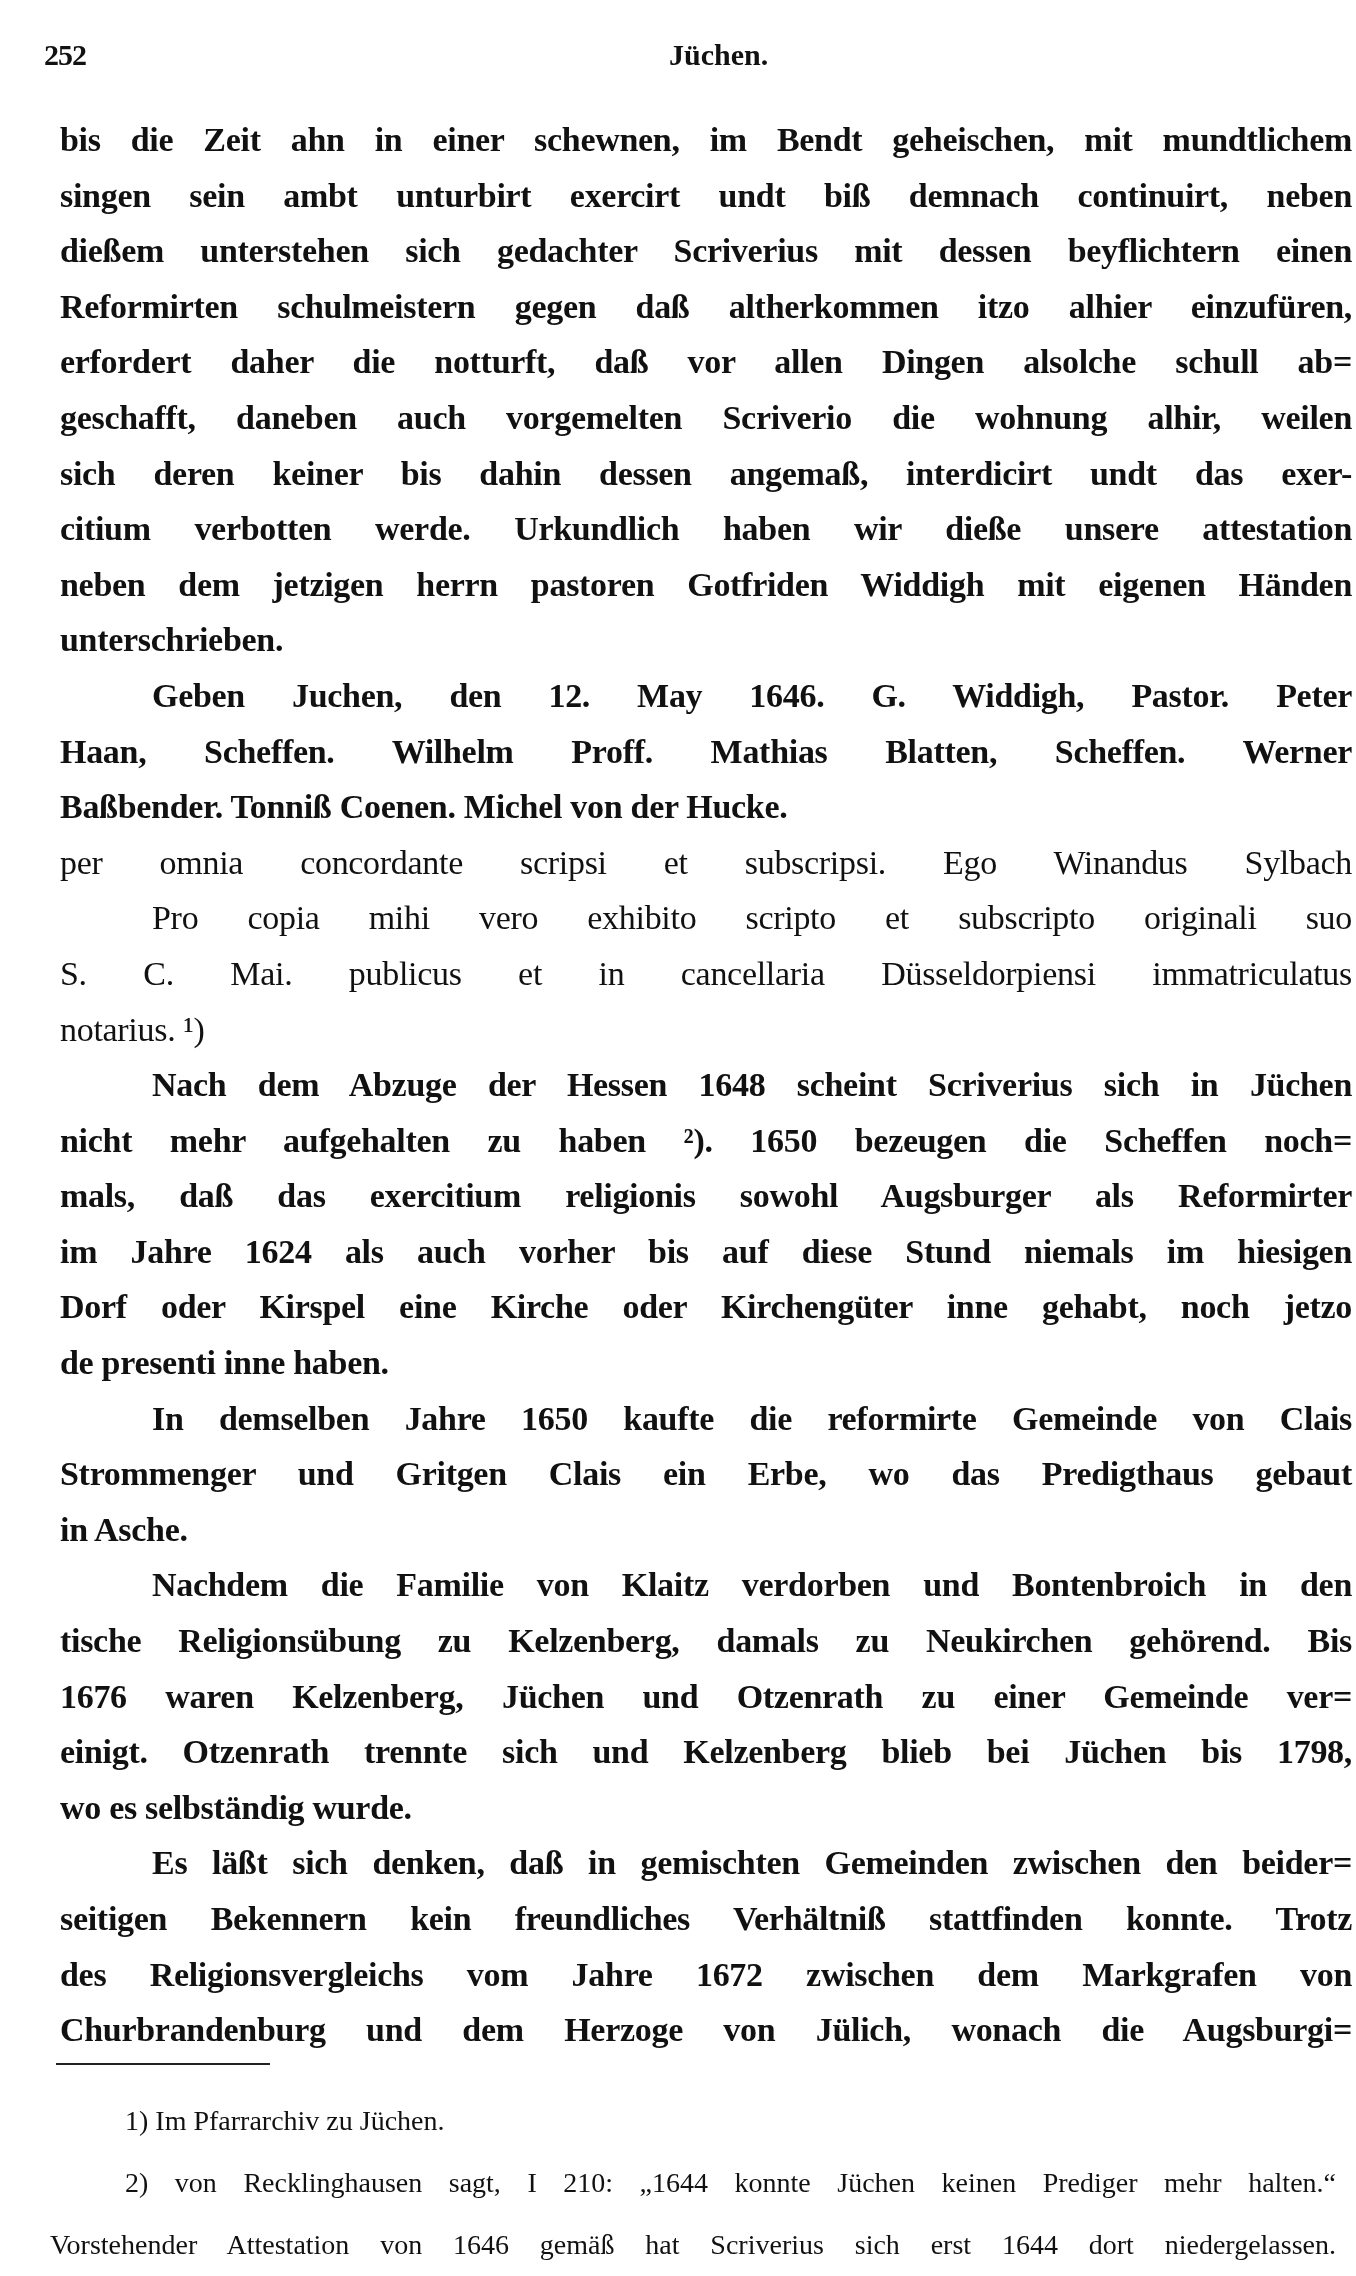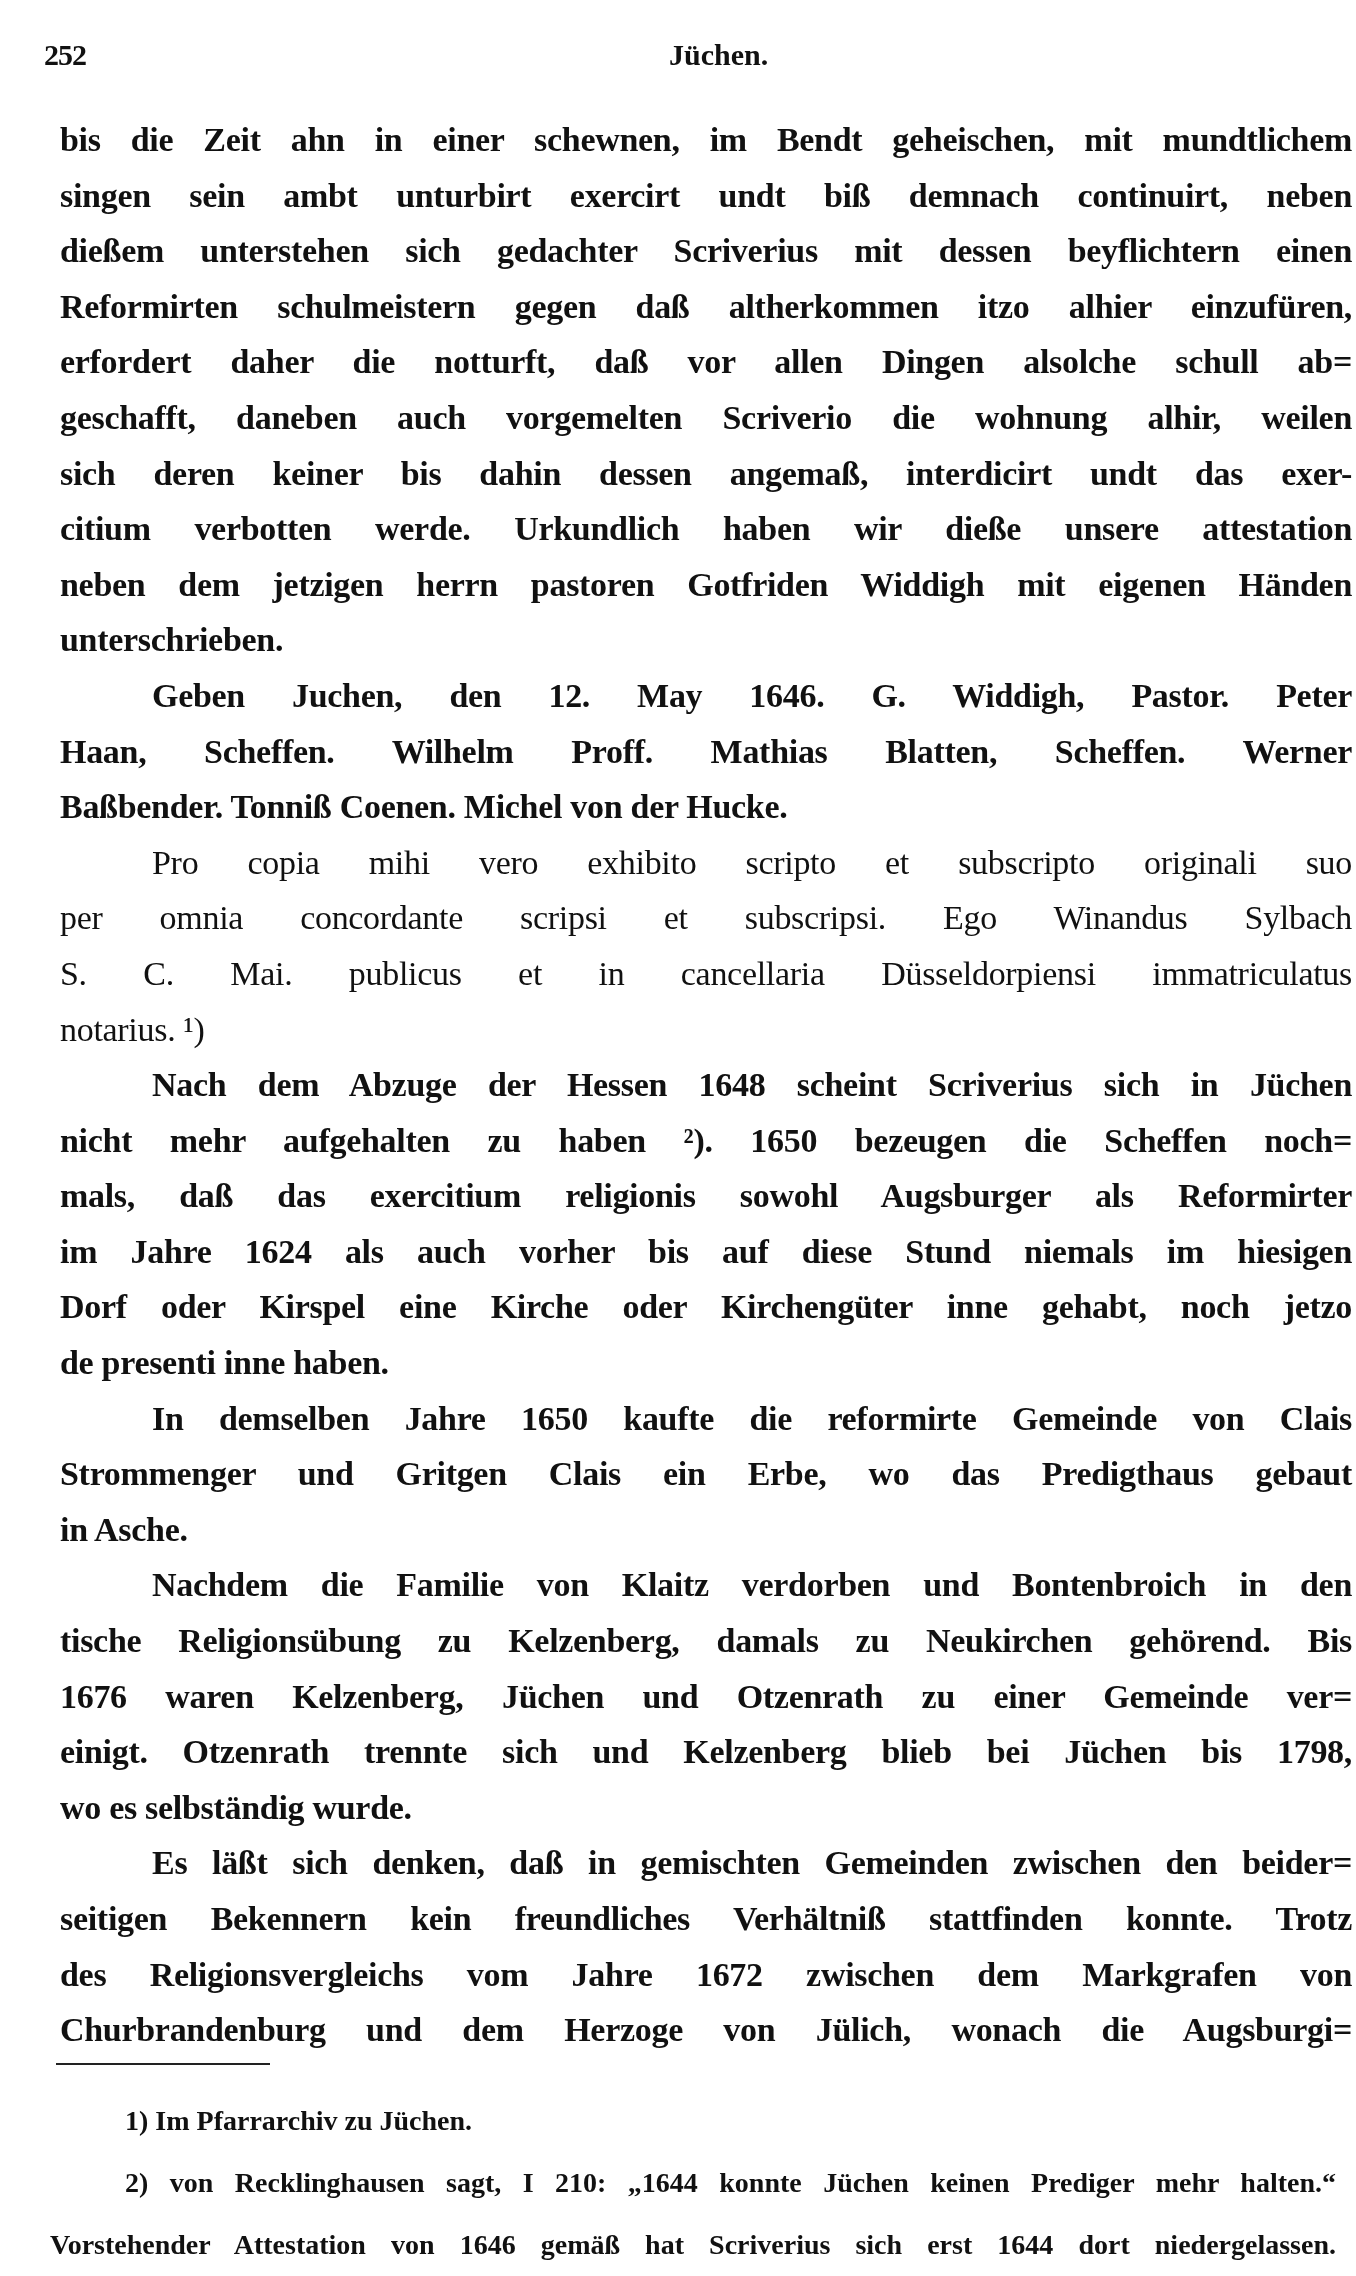--- a/index.html
+++ b/index.html
@@ -8,21 +8,21 @@
   .header { position: absolute; top: 38px; left: 44px; width: 1290px; height: 44px; font-family: "DejaVu Serif", serif; }
   .pagenum { position: absolute; left: 0; top: 0; font-size: 30px; font-family: "Liberation Serif", serif; font-weight: bold; letter-spacing: -1px; }
   .running-title { position: absolute; left: 590px; top: 0; font-size: 30px; font-family: "Liberation Serif", serif; font-weight: bold; margin-left: 35px; }
   .body { position: absolute; left: 60px; top: 112px; width: 1292px; }
   .line { height: 55.6px; line-height: 55.6px; font-family: "Liberation Serif", serif; font-size: 34px; white-space: nowrap; text-align: justify; text-align-last: justify; font-weight: bold; letter-spacing: -0.3px; }
   .line.last { text-align-last: left; }
   .line.indent { padding-left: 92px; }
   .line.latin { font-weight: normal; }
   .footrule { position: absolute; left: 56px; top: 2063px; width: 214px; height: 2px; background: #222; }
   .footnotes { position: absolute; left: 50px; top: 2100px; width: 1286px; }
-  .fn { height: 42px; line-height: 42px; font-family: "Liberation Serif", serif; font-size: 28px; white-space: nowrap; font-weight: bold; }
+  .fn { height: 42px; line-height: 42px; font-family: "Liberation Serif", serif; font-size: 28px; white-space: nowrap; font-weight: normal; }
   .fn.indent { padding-left: 75px; }
   .fn.just { text-align: justify; text-align-last: justify; margin-top: 20px; }
 </style>
 </head>
 <body>
 
 <div class="page">
   <div class="header">
     <span class="pagenum">252</span>
     <span class="running-title">Jüchen.</span>
@@ -35,22 +35,22 @@
       <div class="line">Reformirten schulmeistern gegen daß altherkommen itzo alhier einzufüren,</div>
       <div class="line">erfordert daher die notturft, daß vor allen Dingen alsolche schull ab=</div>
       <div class="line">geschafft, daneben auch vorgemelten Scriverio die wohnung alhir, weilen</div>
       <div class="line">sich deren keiner bis dahin dessen angemaß, interdicirt undt das exer-</div>
       <div class="line">citium verbotten werde. Urkundlich haben wir dieße unsere attestation</div>
       <div class="line">neben dem jetzigen herrn pastoren Gotfriden Widdigh mit eigenen Händen</div>
       <div class="line last">unterschrieben.</div>
       <div class="line indent">Geben Juchen, den 12. May 1646. G. Widdigh, Pastor. Peter</div>
       <div class="line">Haan, Scheffen. Wilhelm Proff. Mathias Blatten, Scheffen. Werner</div>
       <div class="line last">Baßbender. Tonniß Coenen. Michel von der Hucke.</div>
+      <div class="line latin">per omnia concordante scripsi et subscripsi. Ego Winandus Sylbach</div>
       <div class="line indent latin">Pro copia mihi vero exhibito scripto et subscripto originali suo</div>
-      <div class="line latin">per omnia concordante scripsi et subscripsi. Ego Winandus Sylbach</div>
       <div class="line latin">S. C. Mai. publicus et in cancellaria Düsseldorpiensi immatriculatus</div>
       <div class="line last latin">notarius. ¹)</div>
       <div class="line indent">Nach dem Abzuge der Hessen 1648 scheint Scriverius sich in Jüchen</div>
       <div class="line">nicht mehr aufgehalten zu haben ²). 1650 bezeugen die Scheffen noch=</div>
       <div class="line">mals, daß das exercitium religionis sowohl Augsburger als Reformirter</div>
       <div class="line">im Jahre 1624 als auch vorher bis auf diese Stund niemals im hiesigen</div>
       <div class="line">Dorf oder Kirspel eine Kirche oder Kirchengüter inne gehabt, noch jetzo</div>
       <div class="line last">de presenti inne haben.</div>
       <div class="line indent">In demselben Jahre 1650 kaufte die reformirte Gemeinde von Clais</div>
       <div class="line">Strommenger und Gritgen Clais ein Erbe, wo das Predigthaus gebaut</div>

